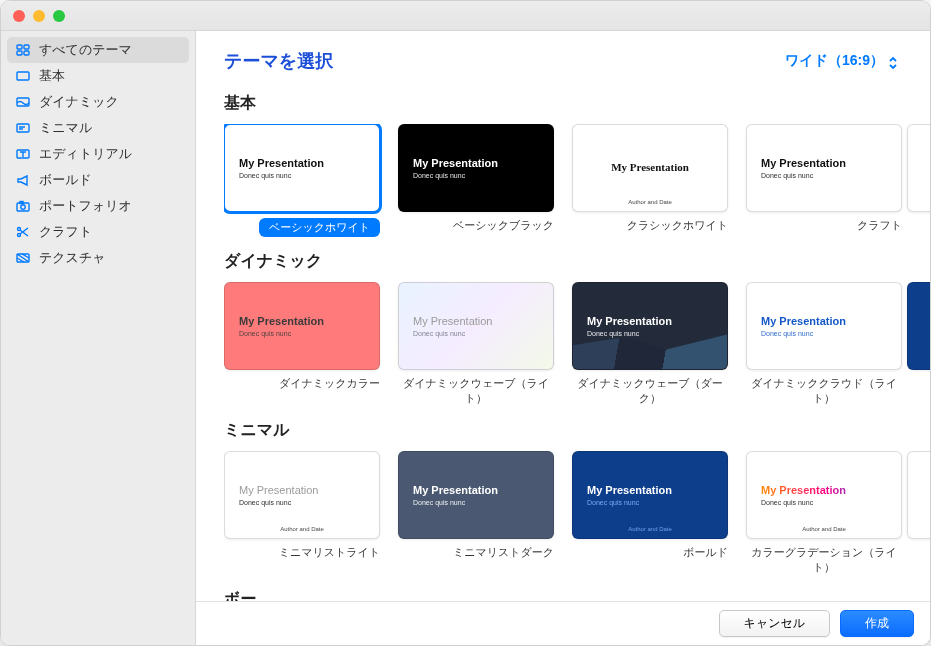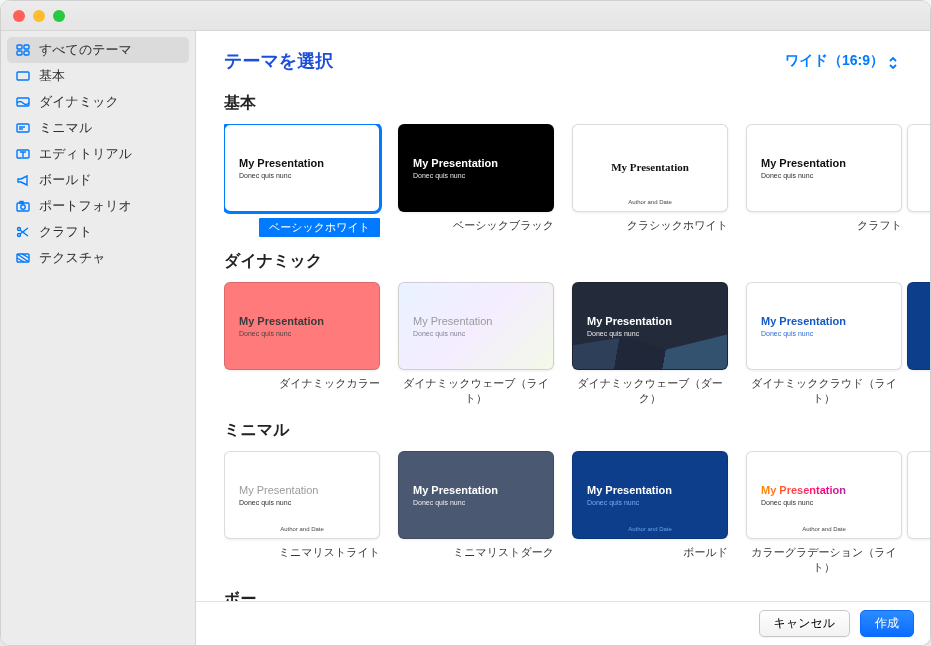--- a/index.html
+++ b/index.html
@@ -78,21 +78,21 @@
   padding:0 14px 0 14px;
   position:relative;
   overflow:hidden;
 }
 .thumb.selected { outline:3px solid #007aff; outline-offset:-1px; }
 .t-title { font-size:11px; font-weight:700; line-height:1.2; }
 .t-sub   { font-size:7px; opacity:.9; margin-top:2px; }
 .t-foot  { font-size:6px; position:absolute; bottom:6px; left:0; right:0; text-align:center; opacity:.8;}
 .caption { font-size:11px; color:#373737; text-align:center; }
 .caption.selected {
-  background:#007aff; color:#fff; padding:2px 10px; border-radius:1px; font-size:11px;
+  background:#007aff; color:#fff; padding:2px 10px; border-radius:6px; font-size:11px;
 }
 
 .center-text { text-align:center; padding:0; }
 .center-text .t-title{ text-align:center;}
 .serif .t-title{ font-family: Georgia, "Times New Roman", serif; font-weight:600;}
 .thin .t-title{ font-weight:400; color:#9b9b9b; }
 .coral { background:#ff7b7b; color:#3b3b3b; }
 .gradient-light { background:linear-gradient(135deg,#e9f3ff,#f5edff,#f3f9e8); color:#778; }
 .dark-wave { background:#232b3b; color:#fff; }
 .dark-wave::after{content:"";position:absolute;left:0;right:0;bottom:0;height:50%;background:linear-gradient(100deg,#2e3f59 30%,#1f2738 30% 60%,#33526f 60%);clip-path:polygon(0 45%,35% 25%,60% 55%,100% 20%,100% 100%,0 100%);}
@@ -103,21 +103,21 @@
 .rainbow .t-title{ background:linear-gradient(90deg,#ff8a00,#ff0080,#0076ff);-webkit-background-clip:text;background-clip:text;color:transparent;font-weight:700;}
 .black { background:#000; color:#fff; }
 .white { background:#fff; color:#111; }
 .footer {
   height:44px; border-top:1px solid #e2e1e1;
   display:flex; justify-content:flex-end; align-items:center;
   gap:10px; padding-right:16px;
   background:#fff;
 }
 .btn {
-  font-size:12px; padding:4px 14px; border-radius:5px;
+  font-size:12px; padding:4px 24px; border-radius:5px;
   border:1px solid #c9c8c8; background:linear-gradient(#fff,#f3f2f2);
   box-shadow:0 1px 1px rgba(0,0,0,.06);
   cursor:default;
 }
 .btn.primary {
   background:linear-gradient(#2b8cff,#0a6cff); color:#fff; border:1px solid #0a6cff;
 }
 .peek { width:16px; flex-shrink:0; }
 .peek .thumb{ width:16px; border-radius:6px 0 0 6px; border-right:none;}
 </style>

